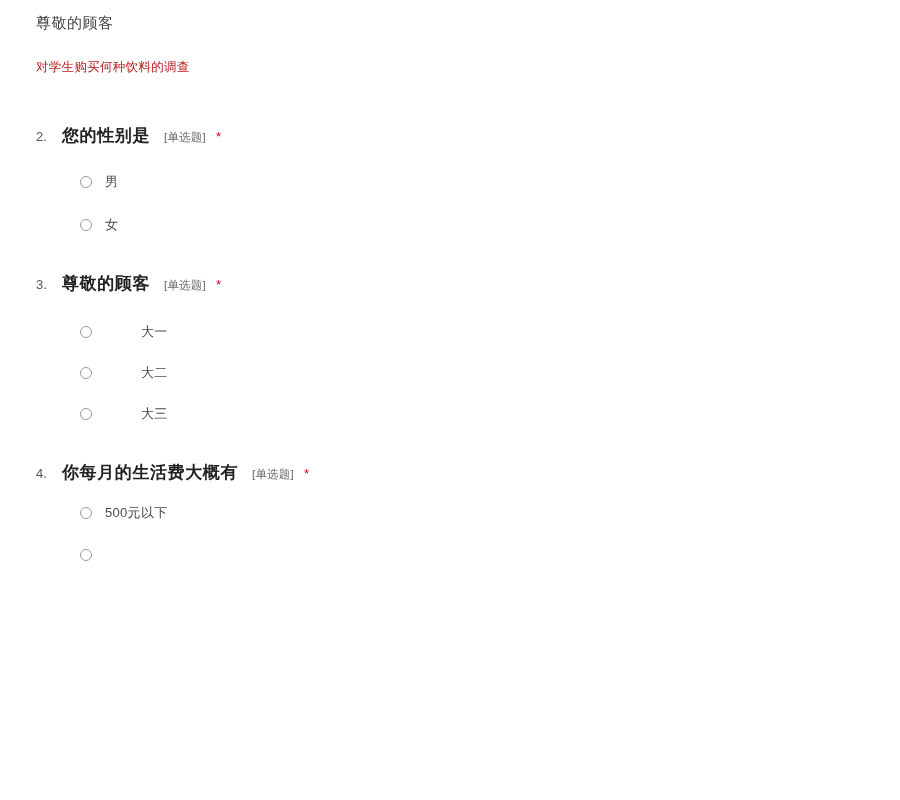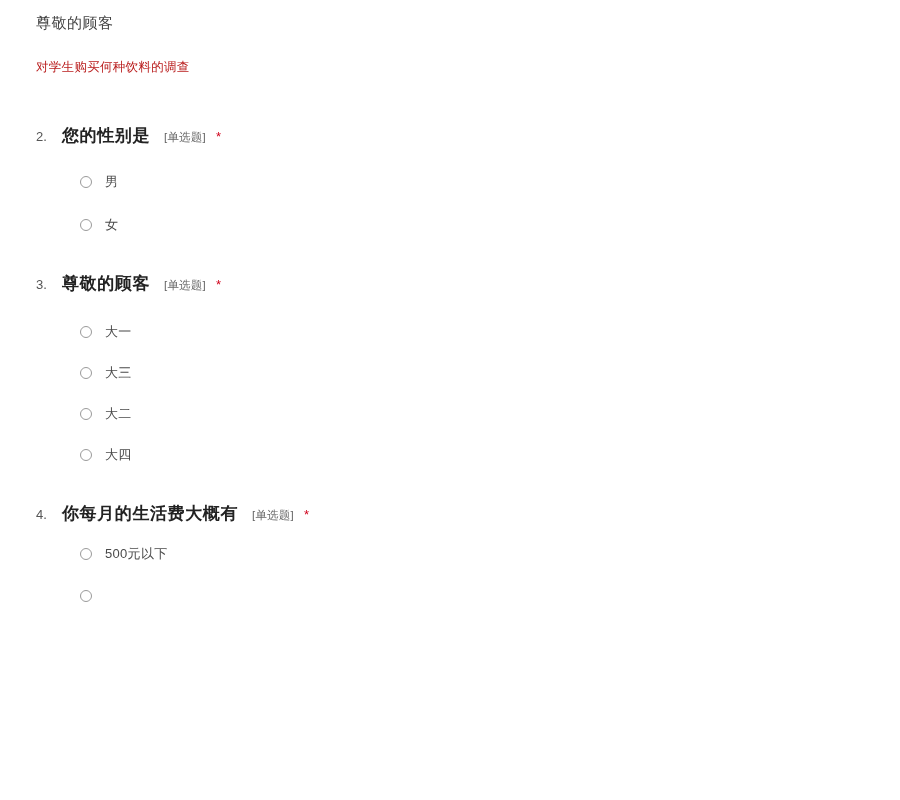--- a/index.html
+++ b/index.html
@@ -114,21 +114,21 @@
     line-height: 22px;
   }
 
   
   .q-gap-1 .options { margin-top: 24px; }
   .q-gap-1 { margin-bottom: 38px; }
   .q-gap-2 { margin-bottom: 38px; }
   .q-gap-2 .options { margin-top: 26px; }
   .q-gap-3 .options { }
 
-  .q-gap-2 .option-item { margin-bottom: 19px; }
+  .q-gap-2 .option-item { margin-bottom: 19px; gap: 36px; }
   .q-gap-3 .option-item { margin-bottom: 20px; }
 </style>
 </head>
 <body>
 
 <div class="page">
 
   <div class="survey-header">
     <h1 class="survey-title">尊敬的顾客</h1>
     <p class="survey-subtitle">对学生购买何种饮料的调查</p>
@@ -162,29 +162,25 @@
         <span class="q-type">[单选题]</span>
         <span class="q-required">*</span>
       </div>
       <ul class="options">
         <li class="option-item">
           <span class="radio"></span>
           <span class="option-label">大一</span>
         </li>
         <li class="option-item">
           <span class="radio"></span>
+          <span class="option-label">大二</span>
+        </li>
+        <li class="option-item">
+          <span class="radio"></span>
           <span class="option-label">大三</span>
-        </li>
-        <li class="option-item">
-          <span class="radio"></span>
-          <span class="option-label">大二</span>
-        </li>
-        <li class="option-item">
-          <span class="radio"></span>
-          <span class="option-label">大四</span>
         </li>
       </ul>
     </div>
 
     <div class="question-block q-gap-3">
       <div class="question-head">
         <span class="q-index">4.</span>
         <span class="q-title">你每月的生活费大概有</span>
         <span class="q-type">[单选题]</span>
         <span class="q-required">*</span>

